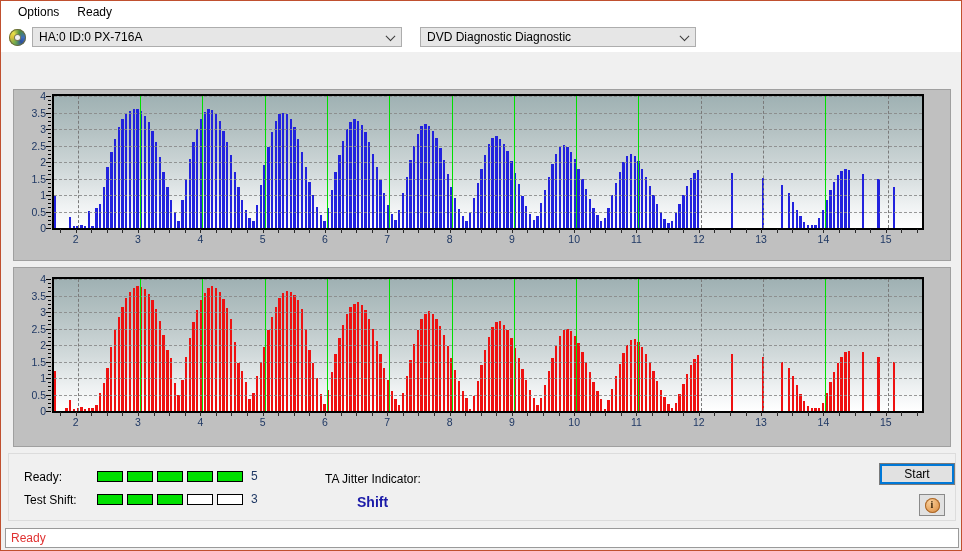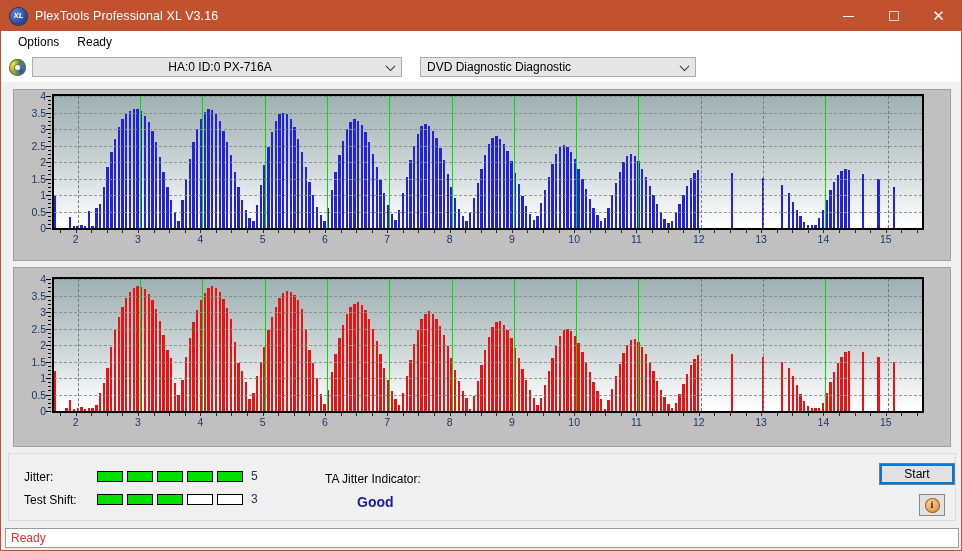--- a/index.html
+++ b/index.html
@@ -47,21 +47,21 @@
   }
   .combo{
     height:20px;background:#e6e6e6;border:1px solid #adadad;box-sizing:border-box;
     display:flex;align-items:center;position:relative;font-size:12px;color:#000;
     padding-left:6px;cursor:default;
   }
   .combo .chev{
     position:absolute;right:7px;top:50%;transform:translateY(-60%) rotate(45deg);
     width:6px;height:6px;border-right:1px solid #3a3a3a;border-bottom:1px solid #3a3a3a;
   }
-  #combo-drive{width:370px;justify-content:center;}
+  #combo-drive{width:370px;}
   #combo-function{width:276px;margin-left:18px;}
   #combo-test{width:266px;margin-left:14px;}
 
   
   .chart-panel{
     position:absolute;background:#c0c0c0;border:1px solid #a0a0a0;box-sizing:border-box;
   }
   #chart-top{left:12px;top:88px;width:938px;height:172px;}
   #chart-bottom{left:12px;top:266px;width:938px;height:180px;}
 
@@ -129,37 +129,20 @@
     background:#fff;border:1px solid #9a9a9a;box-sizing:border-box;
     display:flex;align-items:center;padding-left:5px;
   }
   .statusbar span{font-size:12px;color:#e03131;}
 </style>
 </head>
 <body>
 
 <div class="app">
 
-  <div class="titlebar">
-    <div class="app-icon">
-        <span>XL</span>
-      </div>
-    <div class="title-text">PlexTools Professional XL V3.16</div>
-    <div class="win-btns">
-      <div class="win-btn">
-          <div class="glyph-min"></div>
-        </div>
-      <div class="win-btn">
-          <div class="glyph-max"></div>
-        </div>
-      <div class="win-btn close">
-          <div class="glyph-close">✕</div>
-        </div>
-    </div>
-  </div>
 
   <div class="menubar">
     <div class="menu-item">Options</div>
     <div class="menu-item">Ready</div>
   </div>
 
   <div class="toolbar">
     <div class="drive-icon"></div>
     <div class="combo" id="combo-drive">
       <span>HA:0 ID:0  PX-716A</span>
@@ -895,42 +878,42 @@
         <div class="xtick" style="left: 786.995px;"></div>
         <div class="xtick" style="left: 802.573px;"></div>
         <div class="xtick" style="left: 818.151px;"></div>
         <div class="xtick" style="left: 833.729px;"></div>
         <div class="xtick" style="left: 849.307px;"></div>
         <div class="xtick" style="left: 864.884px;"></div>
       </div>
   </div>
 
   <div class="bottompanel">
-    <div class="lbl" style="left:15px;top:16px;">Jitter:</div>
+    <div class="lbl" style="left:15px;top:16px;">Ready:</div>
     <div class="seg-row" id="jitter-segs" style="left:88px;top:17px;">
         <div class="seg on"></div>
         <div class="seg on"></div>
         <div class="seg on"></div>
         <div class="seg on"></div>
         <div class="seg on"></div>
       </div>
     <div class="seg-val" style="left:242px;top:15px;">5</div>
 
     <div class="lbl" style="left:15px;top:39px;">Test Shift:</div>
     <div class="seg-row" id="peak-segs" style="left:88px;top:40px;">
         <div class="seg on"></div>
         <div class="seg on"></div>
         <div class="seg on"></div>
         <div class="seg"></div>
         <div class="seg"></div>
       </div>
     <div class="seg-val" style="left:242px;top:38px;">3</div>
 
     <div class="ta-title">TA Jitter Indicator:</div>
-    <div class="ta-value">Good</div>
+    <div class="ta-value">Shift</div>
 
     <div class="btn-start">Start</div>
     <div class="btn-info">
       <div class="info-circle">
           <span>i</span>
         </div>
     </div>
   </div>
 
   <div class="statusbar">

